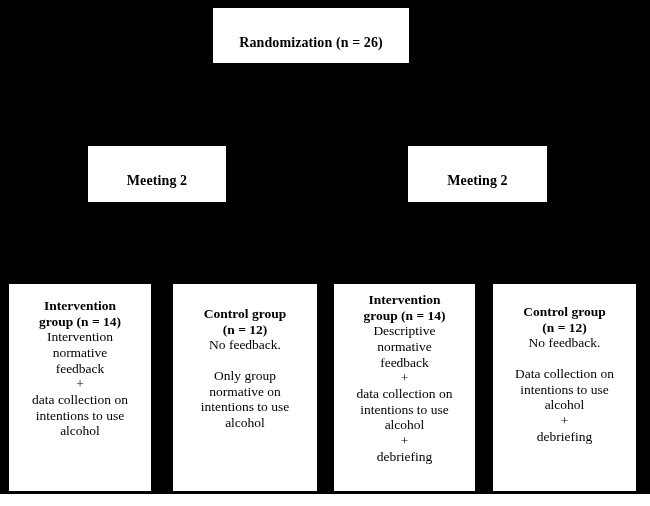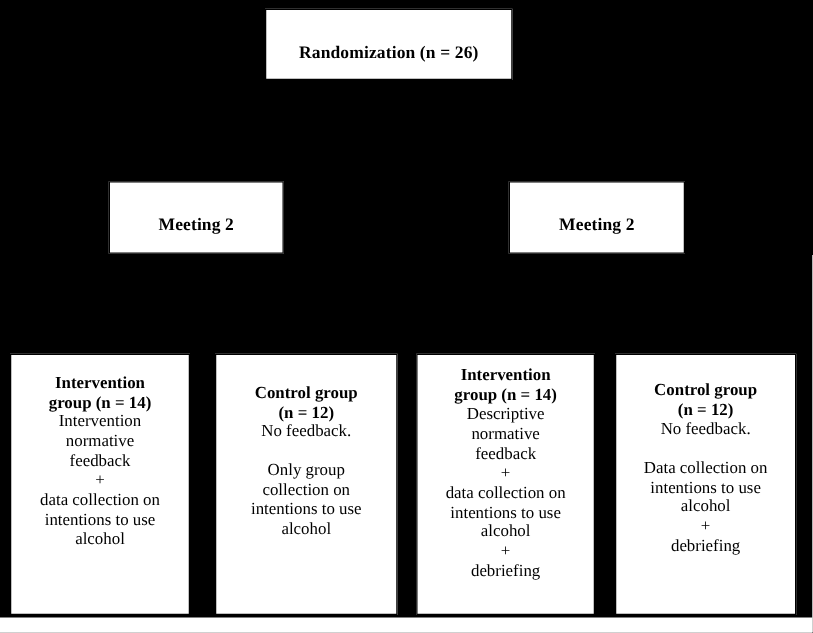--- a/index.html
+++ b/index.html
@@ -142,21 +142,21 @@
     <div class="box-body">intentions to use</div>
     <div class="box-body">alcohol</div>
   </div>
 
   <div class="box" id="box-arm-2">
     <div class="box-head">Control group</div>
     <div class="box-head">(n = 12)</div>
     <div class="box-body">No feedback.</div>
     <div class="spacer-line"></div>
     <div class="box-body">Only group</div>
-    <div class="box-body">collection on</div>
+    <div class="box-body">normative on</div>
     <div class="box-body">intentions to use</div>
     <div class="box-body">alcohol</div>
   </div>
 
   <div class="box" id="box-arm-3">
     <div class="box-head">Intervention</div>
     <div class="box-head">group (n = 14)</div>
     <div class="box-body">Descriptive</div>
     <div class="box-body">normative</div>
     <div class="box-body">feedback</div>

